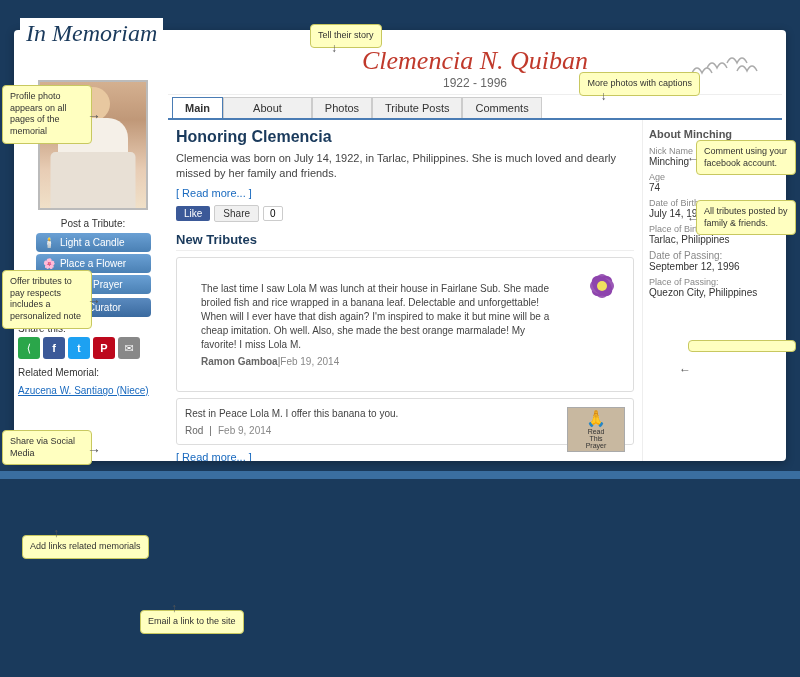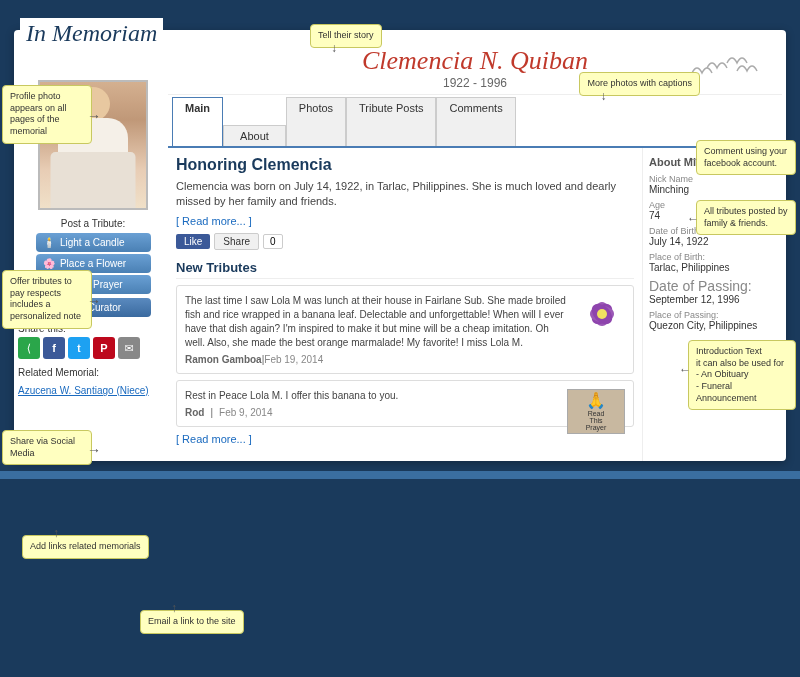--- a/index.html
+++ b/index.html
@@ -85,42 +85,42 @@
         <path d="M25 25 Q30 15 35 25 Q40 15 45 25" fill="none" stroke="#aaa" stroke-width="1.5"></path>
         <path d="M45 20 Q50 10 55 20 Q60 10 65 20" fill="none" stroke="#aaa" stroke-width="1.5"></path>
         <path d="M55 28 Q60 18 65 28 Q70 18 75 28" fill="none" stroke="#aaa" stroke-width="1.5"></path>
       </svg>
       <div style="font-family:Georgia,serif; font-style:italic; font-size:26px; color:#c0392b;">Clemencia N. Quiban</div>
       <div style="font-size:12px; color:#666;">1922 - 1996</div>
     </div>
 
     <div style="display:flex; border-bottom:2px solid #4a7cb4; padding:0 4px; margin-top:2px;">
       <div style="padding:4px 12px; font-size:11px; cursor:pointer; border:1px solid #4a7cb4; border-bottom:none; background:white; color:#333; font-weight:bold;">Main</div>
-      <div style="padding:4px 16px; font-size:11px; cursor:pointer; border:1px solid #ccc; border-bottom:none; background:#f0f0f0; color:#333;margin-top:28px;">About</div>
+      <div style="padding:4px 29px; font-size:11px; cursor:pointer; border:1px solid #ccc; border-bottom:none; background:#f0f0f0; color:#333;">About</div>
       <div style="padding:4px 12px; font-size:11px; cursor:pointer; border:1px solid #ccc; border-bottom:none; background:#f0f0f0; color:#333;">Photos</div>
       <div style="padding:4px 12px; font-size:11px; cursor:pointer; border:1px solid #ccc; border-bottom:none; background:#f0f0f0; color:#333;">Tribute Posts</div>
       <div style="padding:4px 12px; font-size:11px; cursor:pointer; border:1px solid #ccc; border-bottom:none; background:#f0f0f0; color:#333;">Comments</div>
     </div>
 
     <div style="display:flex; flex:1; overflow:hidden;">
 
       <div style="flex:1; padding:8px; overflow-y:auto; font-size:11px;">
         <div style="font-size:16px; font-weight:bold; color:#1a3a5c; margin-bottom:5px;">Honoring Clemencia</div>
         <div style="font-size:11px; color:#444; line-height:1.4; margin-bottom:5px;">Clemencia was born on July 14, 1922, in Tarlac, Philippines. She is much loved and dearly missed by her family and friends.</div>
         <div style="color:#1a6abf; font-size:11px; cursor:pointer; margin-bottom:6px;">[ Read more... ]</div>
 
         <div style="display:flex; align-items:center; gap:4px; margin-bottom:10px;">
           <button style="background:#3b5998;color:white;font-size:10px;padding:2px 8px;border:none;cursor:pointer;border-radius:2px;">Like</button>
           <button style="background:#f0f0f0;color:#333;font-size:10px;padding:2px 8px;border:1px solid #ccc;cursor:pointer;border-radius:2px;">Share</button>
           <span style="font-size:10px;border:1px solid #ccc;padding:1px 6px;border-radius:2px;">0</span>
         </div>
 
         <div style="font-size:13px; font-weight:bold; color:#1a3a5c; margin-bottom:6px; border-bottom:1px solid #eee; padding-bottom:3px;">New Tributes</div>
 
-        <div style="border:1px solid #ddd; border-radius:3px; padding:8px; margin-bottom:6px; position:relative;">
+        <div style="border:1px solid #ddd; border-radius:3px; padding:24px; margin-bottom:6px; position:relative;">
           <div style="font-size:10px; color:#444; line-height:1.4; margin-bottom:4px; padding-right:55px;">The last time I saw Lola M was lunch at their house in Fairlane Sub. She made broiled fish and rice wrapped in a banana leaf. Delectable and unforgettable! When will I ever have that dish again? I'm inspired to make it but mine will be a cheap imitation. Oh well. Also, she made the best orange marmalade! My favorite! I miss Lola M.</div>
           <div style="font-size:10px; color:#666; display:flex; align-items:flex-end; gap:0;">
             <span style="font-weight:bold;">Ramon Gamboa</span>
             <span>|</span>
             <span style="color:#888;">Feb 19, 2014</span>
           </div>
 
           <div style="position:absolute;right:8px;top:8px;width:45px;height:40px;">
             <svg width="45" height="40" viewBox="0 0 45 40">
               <ellipse cx="22" cy="20" rx="8" ry="12" fill="#9b59b6" transform="rotate(0 22 20)"></ellipse>
@@ -128,21 +128,21 @@
               <ellipse cx="22" cy="20" rx="8" ry="12" fill="#9b59b6" transform="rotate(90 22 20)"></ellipse>
               <ellipse cx="22" cy="20" rx="8" ry="12" fill="#8e44ad" transform="rotate(135 22 20)"></ellipse>
               <circle cx="22" cy="20" r="5" fill="#f0e060"></circle>
             </svg>
           </div>
         </div>
 
         <div style="border:1px solid #ddd; border-radius:3px; padding:8px; margin-bottom:6px; position:relative;">
           <div style="font-size:10px; color:#444; line-height:1.4; margin-bottom:4px; padding-right:65px;">Rest in Peace Lola M. I offer this banana to you.</div>
           <div style="font-size:10px; color:#666; display:flex; align-items:center; gap:6px;">
-            <span style="font-weight:bold;">Rod</span>
+            <span style="font-weight:normal;">Rod</span>
             <span>|</span>
             <span style="color:#888;">Feb 9, 2014</span>
           </div>
 
           <div style="position:absolute;right:8px;top:8px;width:58px;height:45px;background:#c8b8a0;border:1px solid #aaa;display:flex;flex-direction:column;align-items:center;justify-content:center;font-size:7px;color:#333;text-align:center;">
             <div style="font-size:16px;">🙏</div>
             <div>Read<br>This<br>Prayer</div>
           </div>
         </div>
 
@@ -161,21 +161,21 @@
         </div>
         <div style="margin-bottom:5px;">
           <div style="color:#888; font-size:9px;">Date of Birth:</div>
           <div style="color:#333;">July 14, 1922</div>
         </div>
         <div style="margin-bottom:5px;">
           <div style="color:#888; font-size:9px;">Place of Birth:</div>
           <div style="color:#333;">Tarlac, Philippines</div>
         </div>
         <div style="margin-bottom:5px;">
-          <div style="color:#888; font-size:14px;">Date of Passing:</div>
+          <div style="color:#888; font-size:10px;">Date of Passing:</div>
           <div style="color:#333;">September 12, 1996</div>
         </div>
         <div style="margin-bottom:5px;">
           <div style="color:#888; font-size:9px;">Place of Passing:</div>
           <div style="color:#333;">Quezon City, Philippines</div>
         </div>
       </div>
     </div>
   </div>
 
@@ -225,17 +225,16 @@
   </div>
 
   <div style="position:absolute; top:200px; right:4px; background:#ffffc0; border:1px solid #c8c860; border-radius:4px; padding:5px 7px; font-size:9px; color:#333; line-height:1.3; z-index:20; width:100px;">
     <div style="position:absolute; left:-10px; top:50%; transform:translateY(-50%); font-size:12px; color:#555;">←</div>
     <span>All tributes posted
 by family &amp; friends.</span>
   </div>
 
   <div style="position:absolute; top:340px; right:4px; background:#ffffc0; border:1px solid #c8c860; border-radius:4px; padding:5px 7px; font-size:9px; color:#333; line-height:1.3; z-index:20; width:108px;">
     <div style="position:absolute; left:-10px; top:20px; font-size:12px; color:#555;">←</div>
-    <span>Introduction Text<br>it can also be used for<br>- An Obituary<br>- Funeral Announcement</span>
   </div>
 
   <div style="position:absolute; bottom:0; left:0; right:0; height:8px; background:#3a6ea0;"></div>
 </div>
 
 </body></html>

